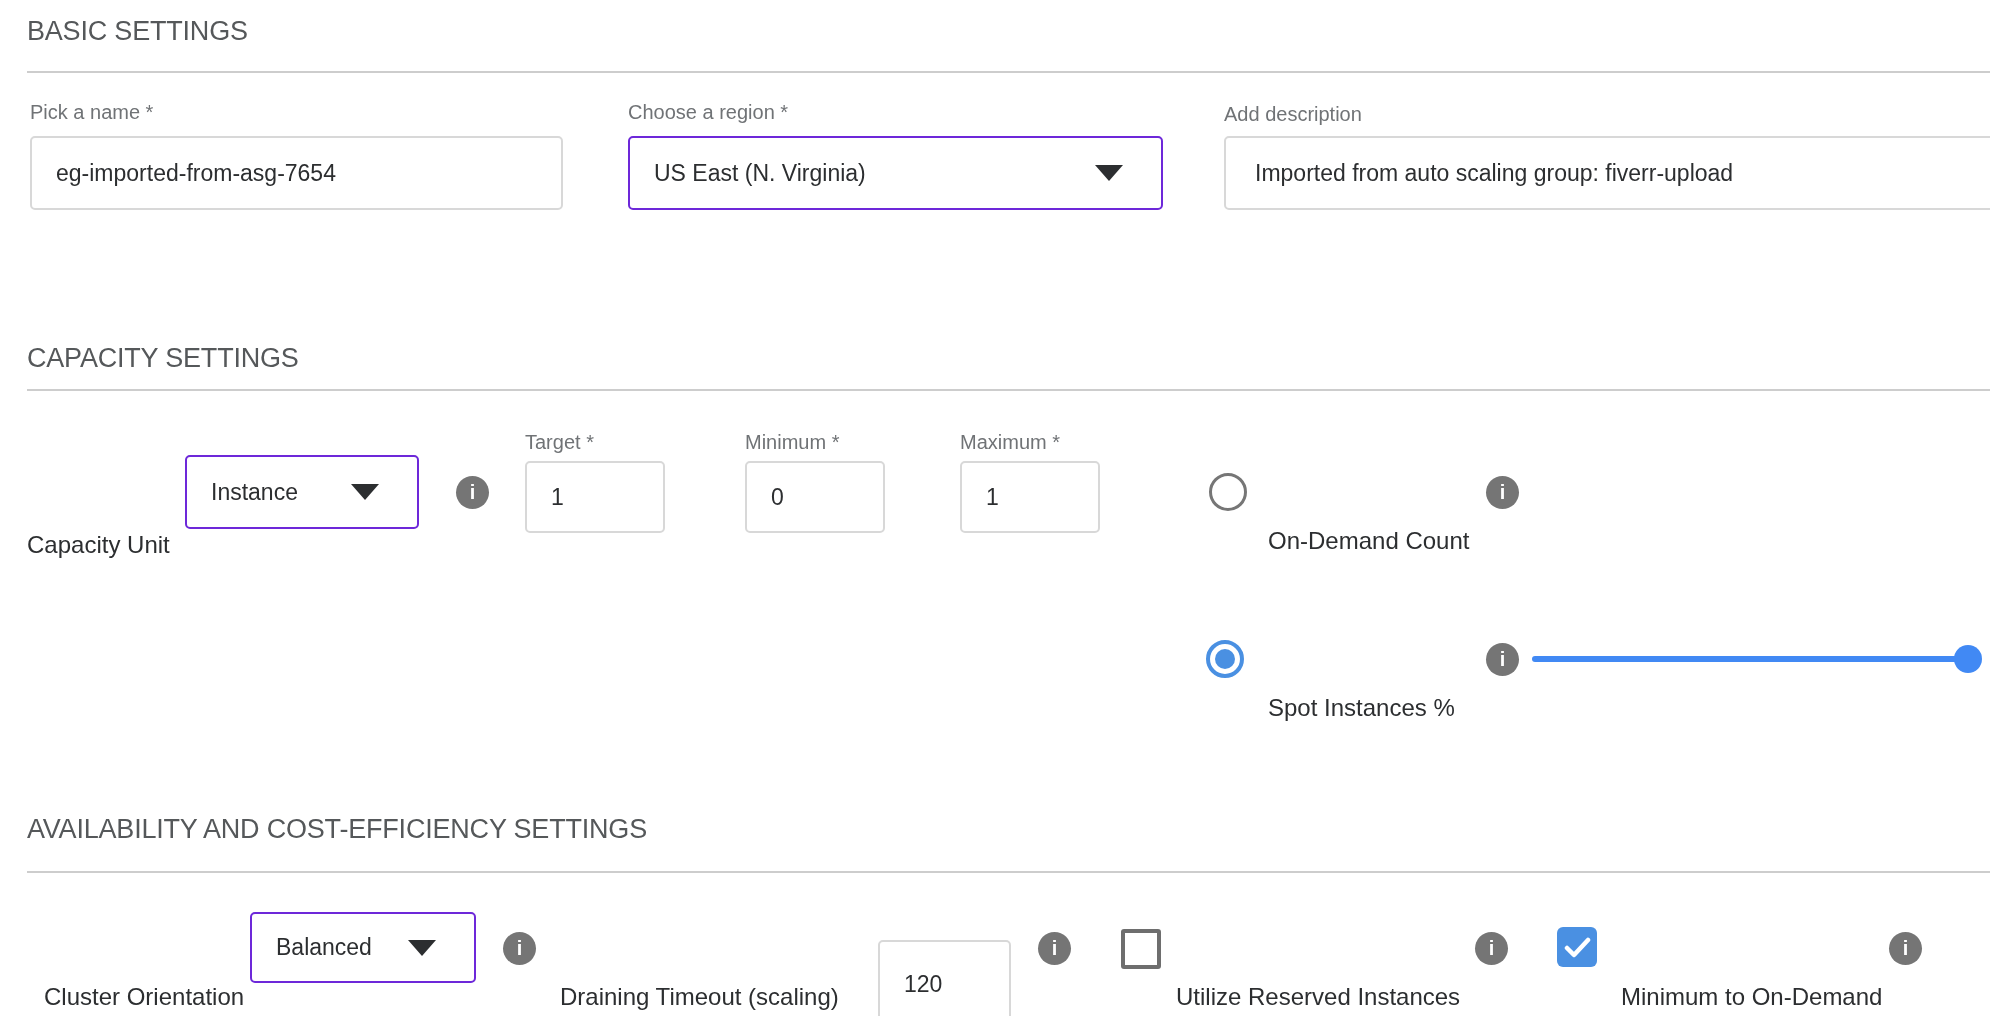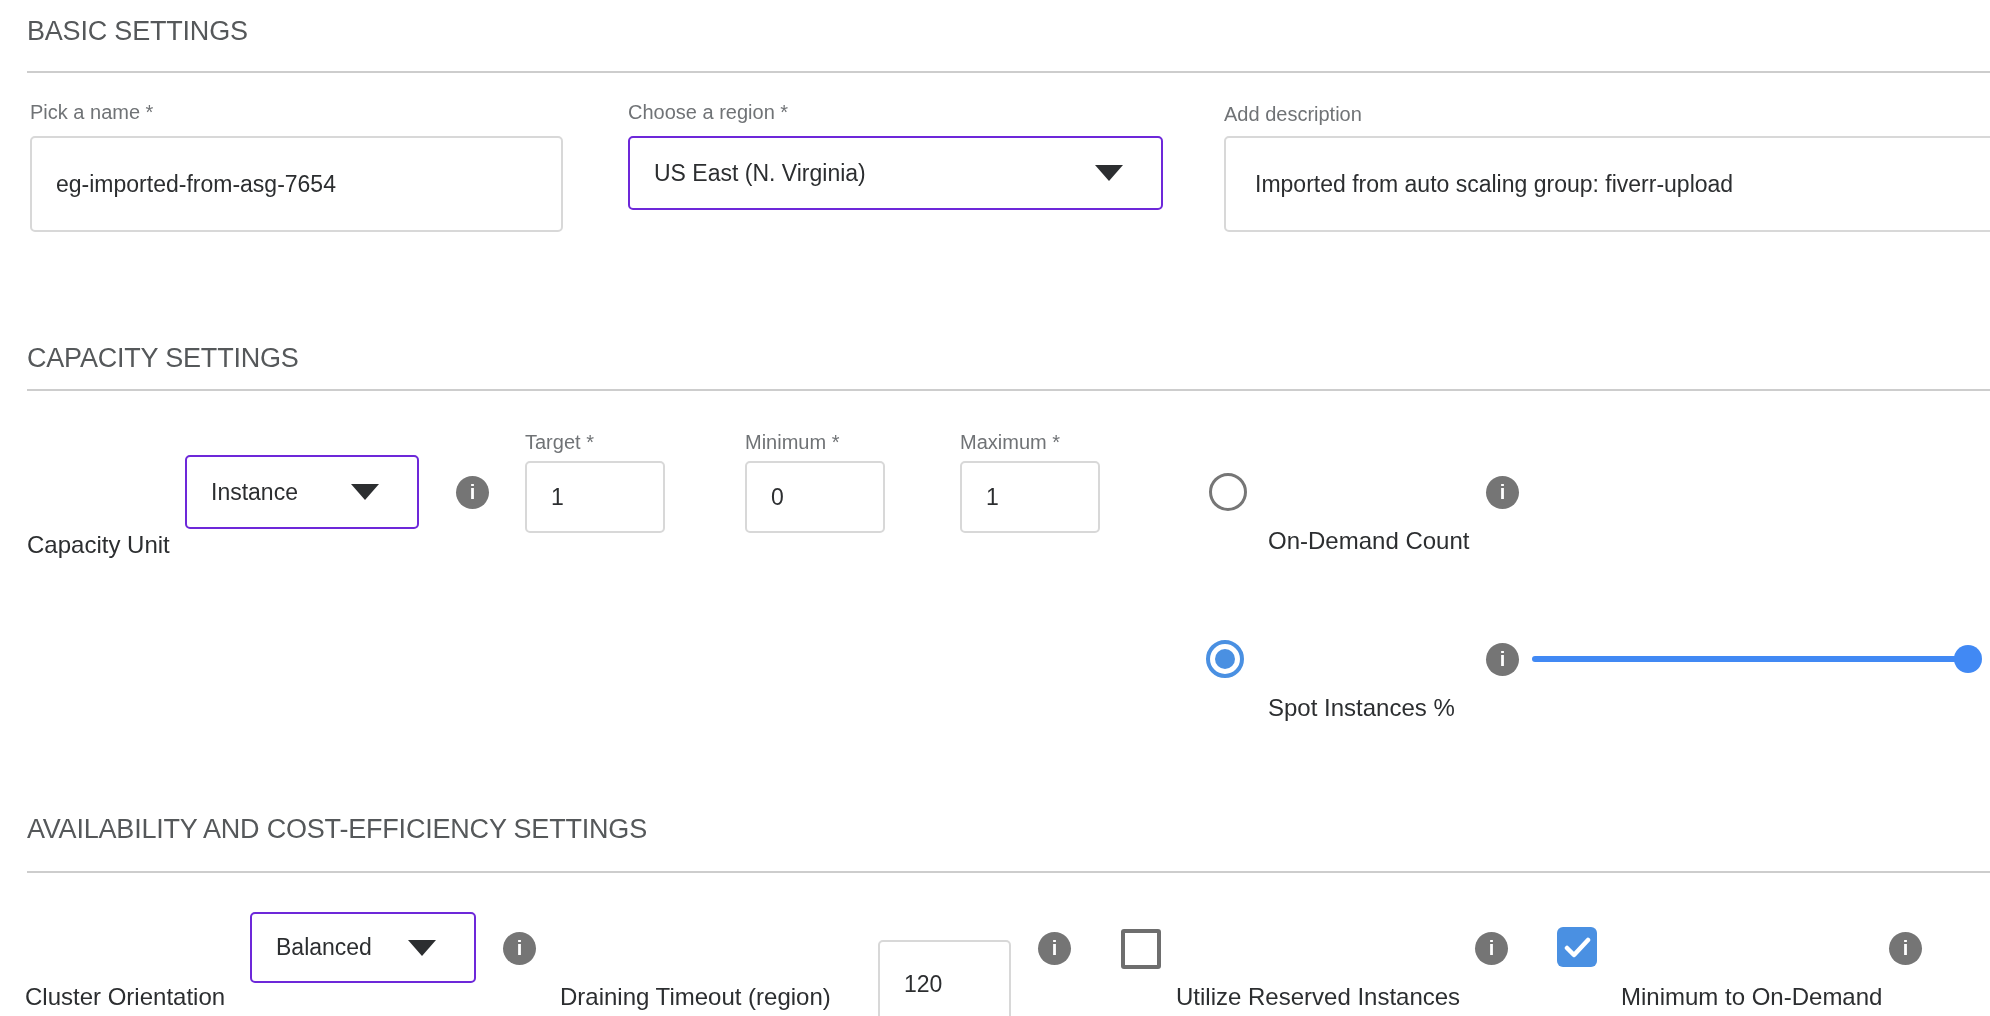--- a/index.html
+++ b/index.html
@@ -20,21 +20,21 @@
   .field-label {
     position: absolute; font-size: 20px; color: #707376; white-space: nowrap;
   }
   .dark-label {
     position: absolute; font-size: 24px; color: #2c2e30; white-space: nowrap;
     transform: translateY(-50%);
     margin-top: 48px;
   }
 
   .text-input {
-    position: absolute; box-sizing: border-box; height: 96px;
+    position: absolute; box-sizing: border-box; height: 74px;
     border: 2px solid #d8d8d8; border-radius: 5px; background: #fff;
     font-family: "Liberation Sans", sans-serif;
     font-size: 23px; color: #2c2e30; padding: 0 10px 0 24px; outline: none;
   }
   .num-input { height: 72px; }
 
   .dropdown {
     position: absolute; box-sizing: border-box; height: 74px;
     border: 2px solid #6d28d9; border-radius: 5px; background: #fff;
     display: flex; align-items: center; justify-content: space-between;
@@ -126,28 +126,28 @@
   </div>
   <div class="dark-label" style="left:1268px; top:660px;">Spot Instances %</div>
   <div class="info-icon" style="left:1486px; top:643px;">i</div>
 
   <div class="slider-track" style="left:1532px; top:656px; width:436px;"></div>
   <div class="slider-thumb" style="left:1954px; top:645px;"></div>
 
   <div class="section-title" style="top:814px;">AVAILABILITY AND COST-EFFICIENCY SETTINGS</div>
   <div class="divider" style="top:871px;"></div>
 
-  <div class="dark-label" style="left:25px; top:949px;">Cluster Orientation</div>
+  <div class="dark-label" style="left:44px; top:949px;">Cluster Orientation</div>
   <div class="dropdown" style="left:250px; top:912px; width:226px; height:71px;">
     <span class="dd-value">Balanced</span>
     <span class="caret-down"></span>
   </div>
   <div class="info-icon" style="left:503px; top:932px;">i</div>
 
-  <div class="dark-label" style="left:560px; top:949px;">Draining Timeout (region)</div>
+  <div class="dark-label" style="left:560px; top:949px;">Draining Timeout (scaling)</div>
   <input class="text-input num-input" style="left: 878px; top: 940px; width: 133px; height: 88px;" readonly="" value="120">
   <div class="info-icon" style="left:1038px; top:932px;">i</div>
 
   <div class="checkbox unchecked" style="left:1121px; top:929px;"></div>
   <div class="dark-label" style="left:1176px; top:949px;">Utilize Reserved Instances</div>
   <div class="info-icon" style="left:1475px; top:932px;">i</div>
 
   <div class="checkbox checked" style="left:1557px; top:927px;">
     <svg width="27" height="21" viewBox="0 0 27 21">
       <polyline points="3,11 10,18 24,3" fill="none" stroke="#ffffff" stroke-width="4.5" stroke-linecap="round" stroke-linejoin="round"></polyline>

